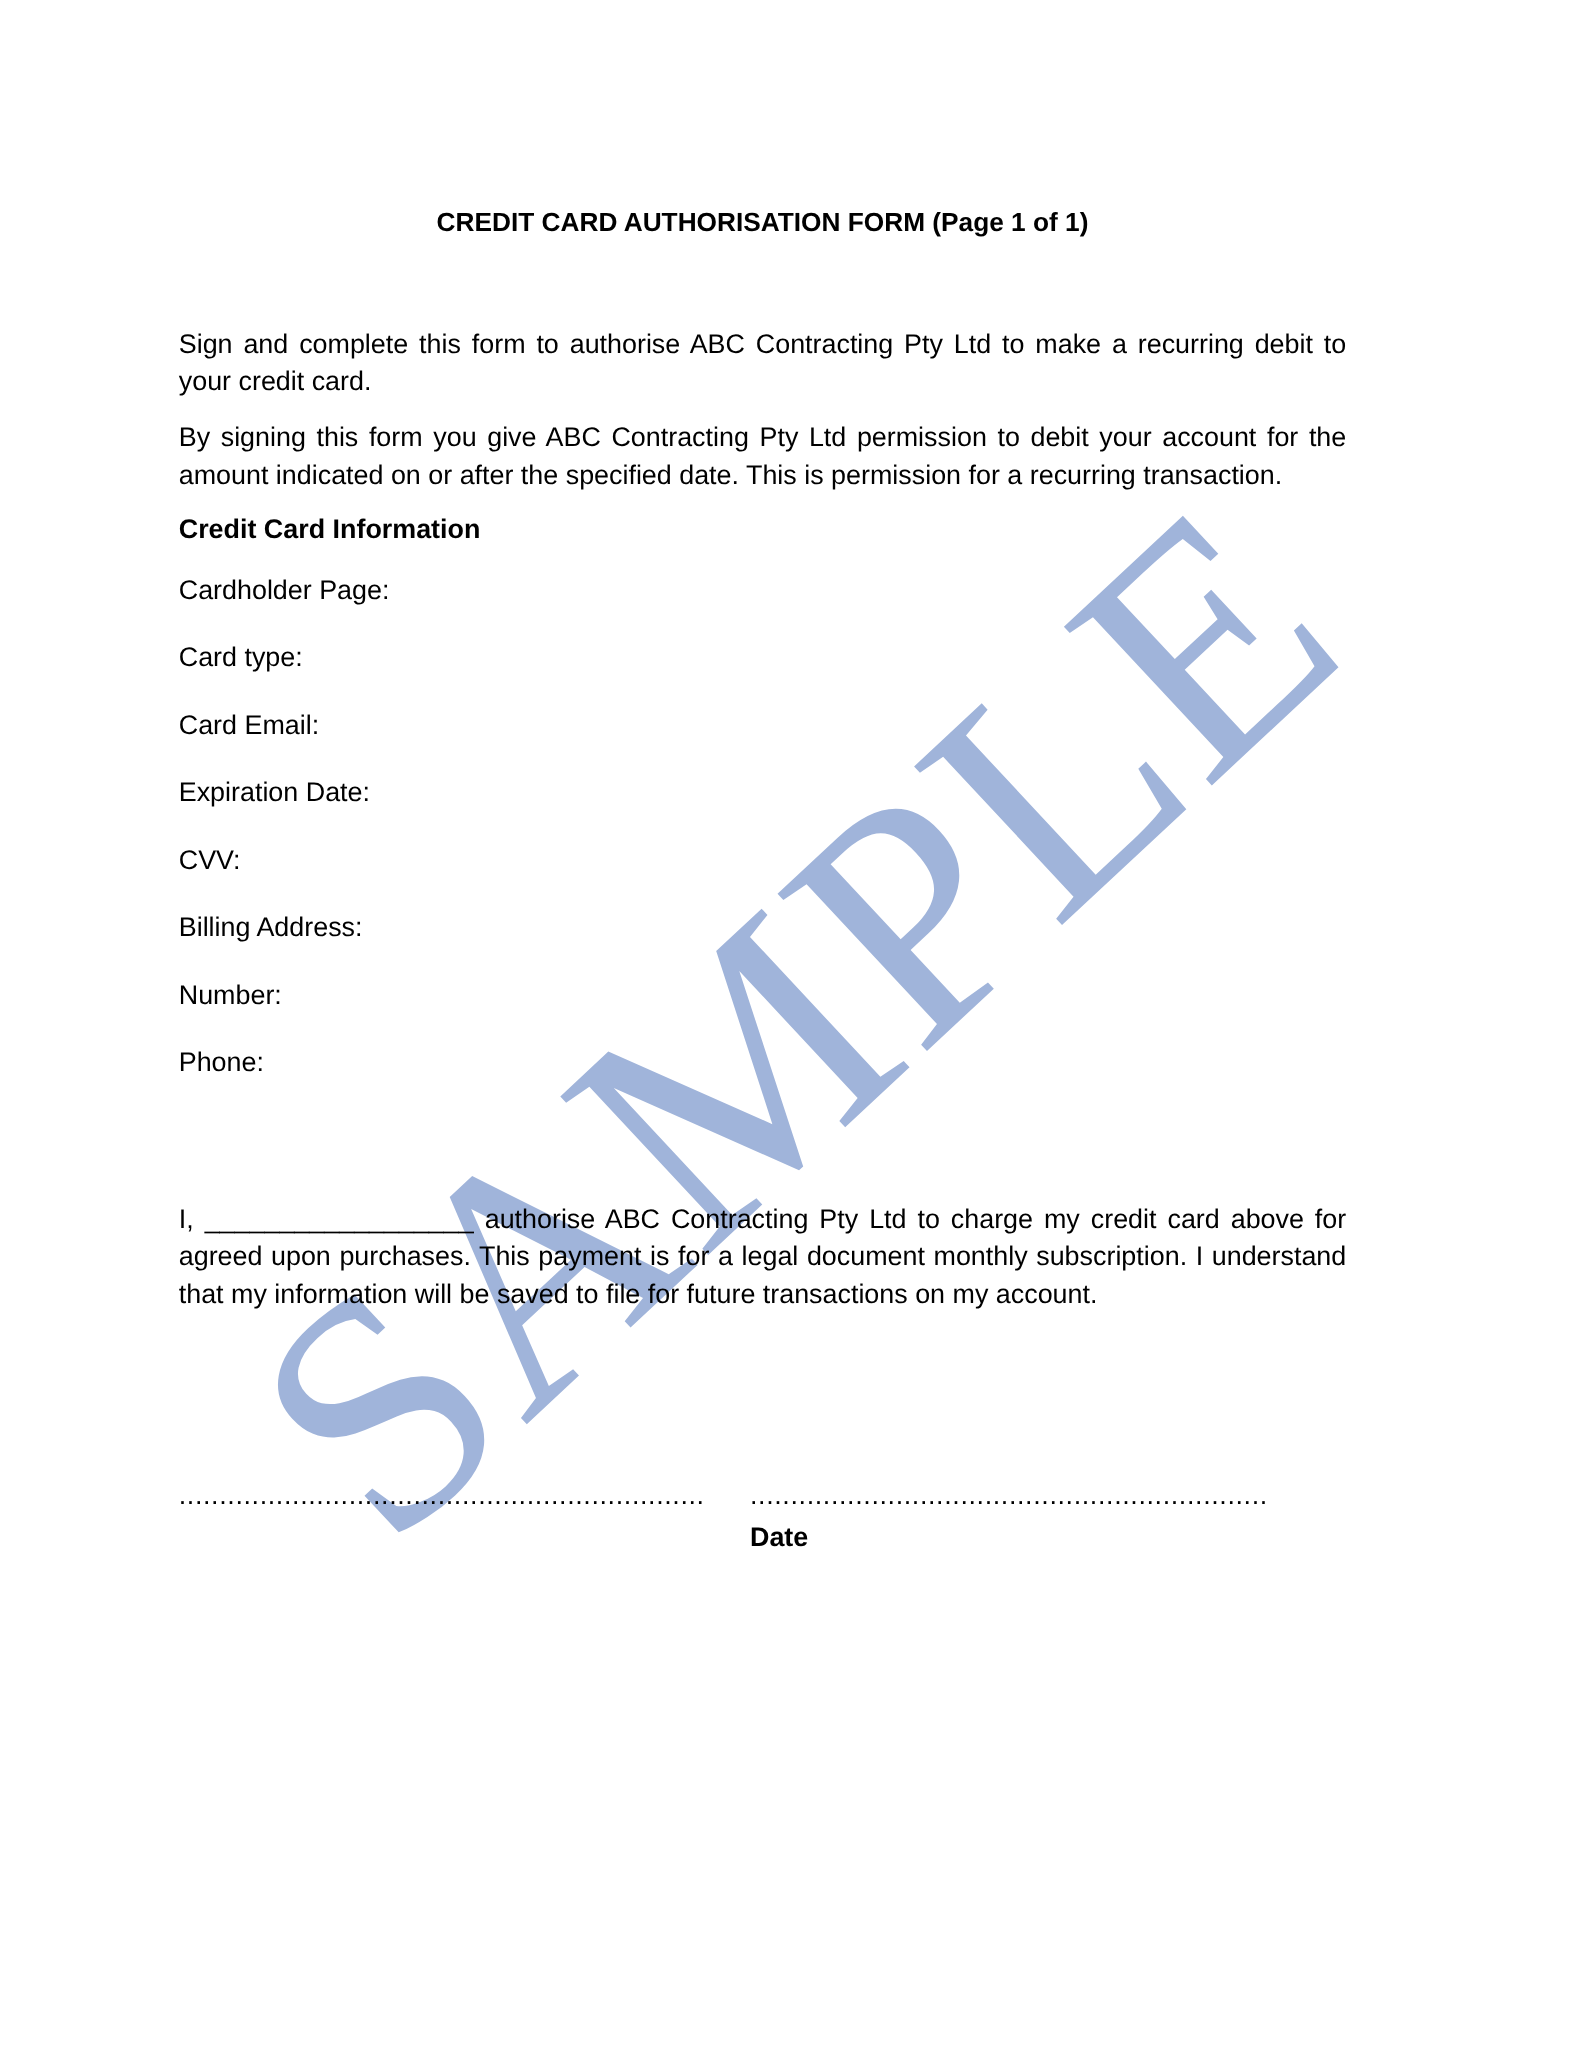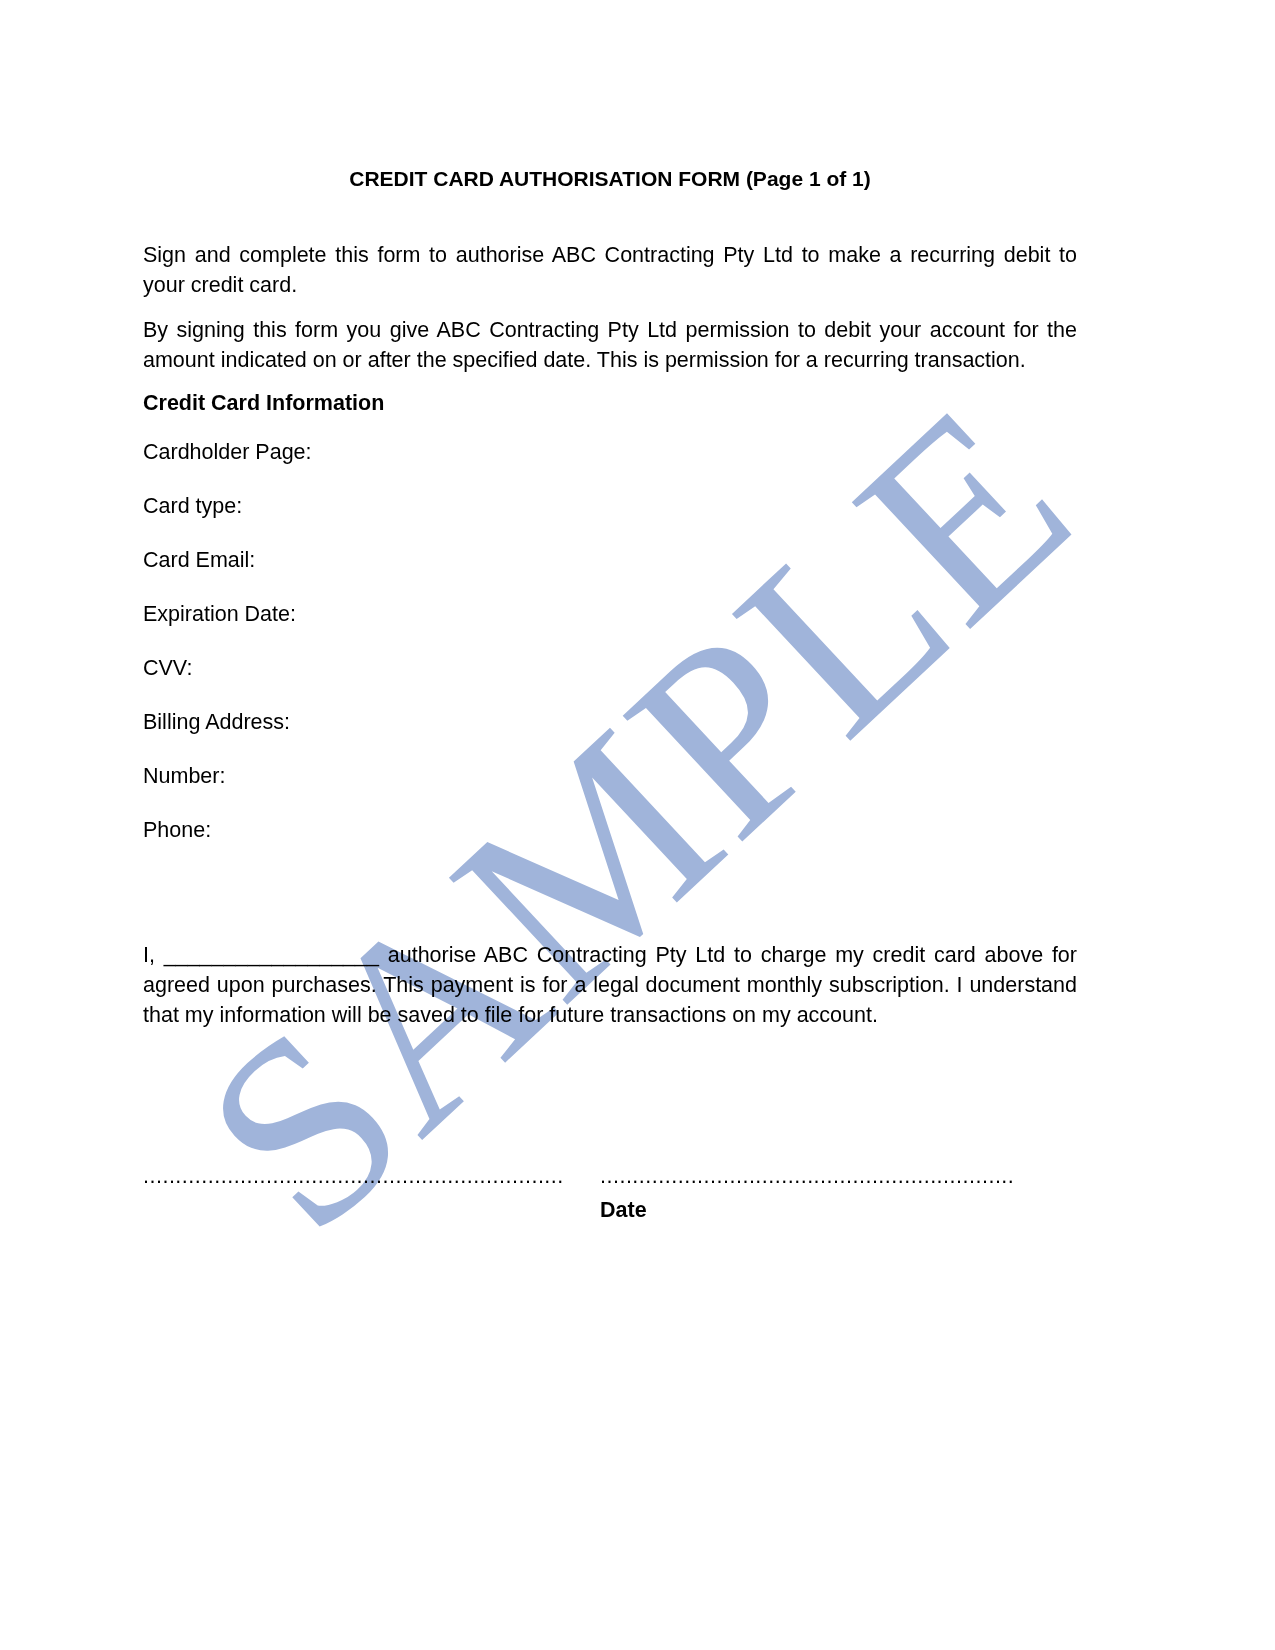--- a/index.html
+++ b/index.html
@@ -44,21 +44,21 @@
     margin: 164px 0 0 0;
     font-size: 21px;
     line-height: 30px;
     font-weight: bold;
     text-align: center;
   }
   .para {
     margin: 0;
     text-align: justify;
   }
-  .p1 { margin-top: 46px; }
+  .p1 { margin-top: 66px; }
   .p2 { margin-top: 15px; }
   .section-heading {
     margin: 13px 0 0 0;
     font-size: 21.5px;
     line-height: 30px;
     font-weight: bold;
   }
   .fields { margin-top: 19px; }
   .field { margin: 0; }
   .field + .field { margin-top: 24px; }

